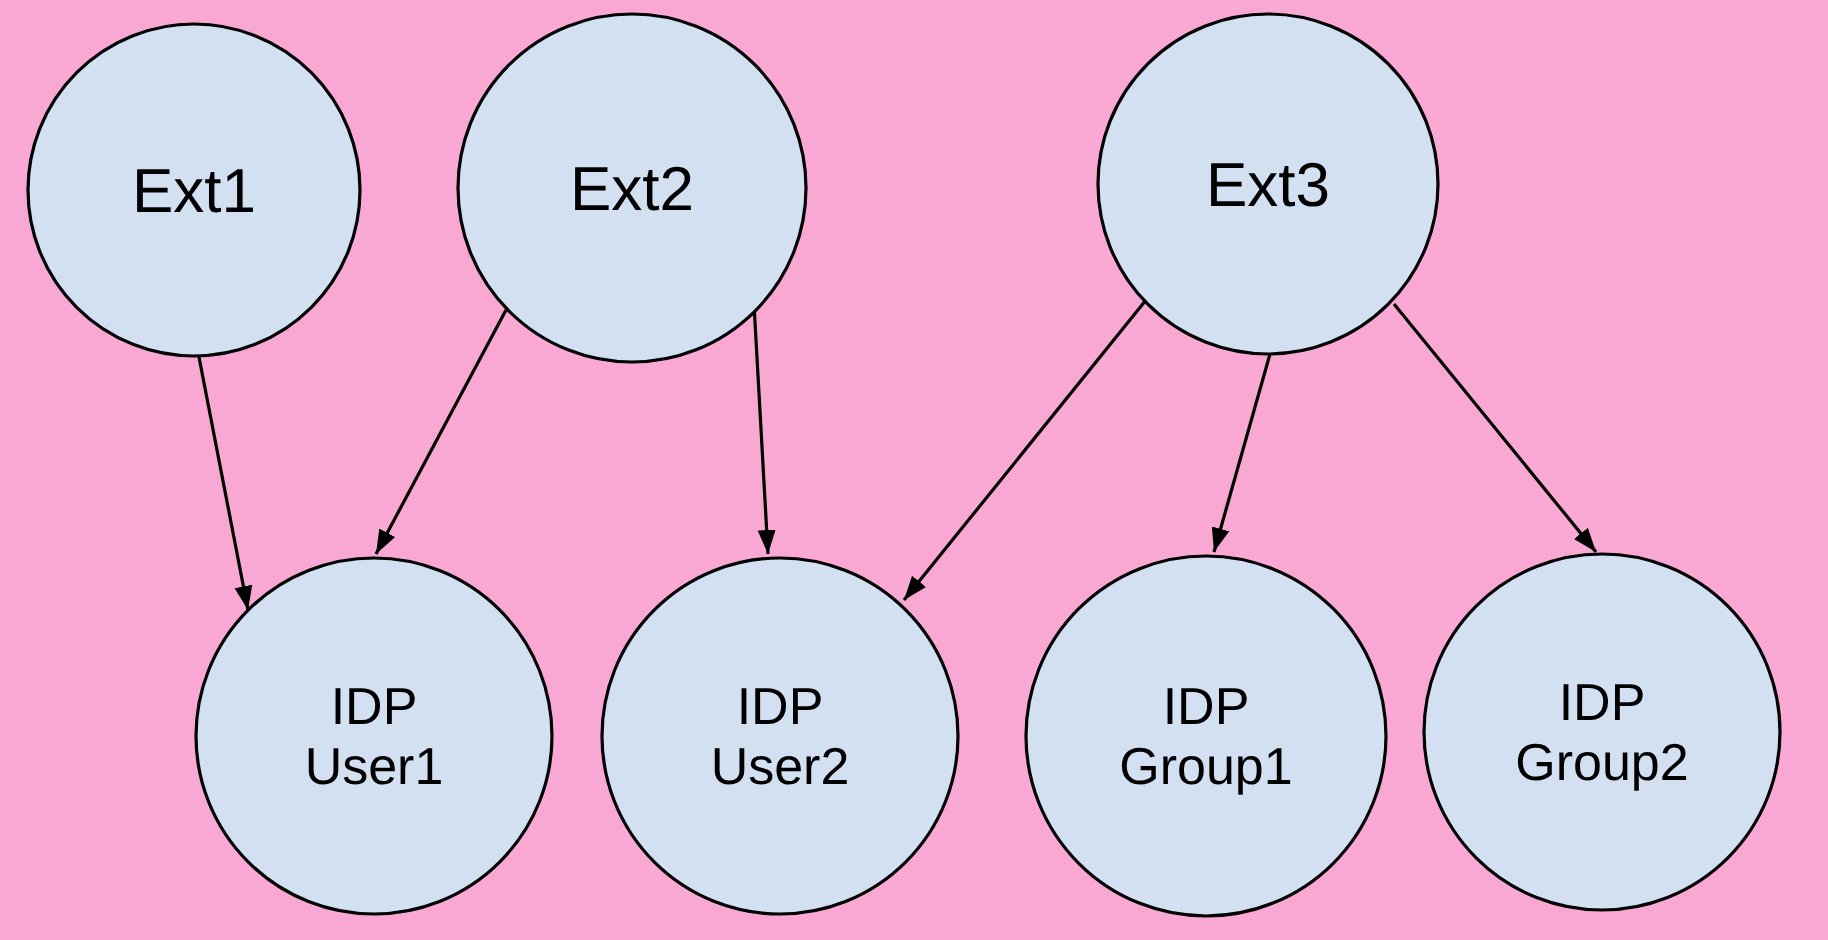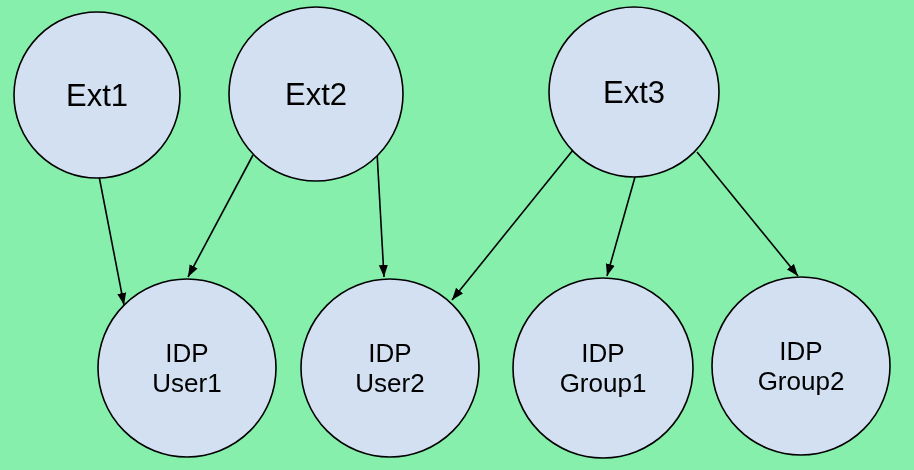--- a/index.html
+++ b/index.html
@@ -5,21 +5,21 @@
     html, body {
       margin: 0;
       padding: 0;
       background: #ffffff;
       font-family: "Liberation Sans", sans-serif;
     }
     .canvas {
       position: relative;
       width: 914px;
       height: 470px;
-      background: #86efac;
+      background: #f9a8d4;
       overflow: hidden;
     }
     svg {
       display: block;
     }
     svg text {
       font-family: "Liberation Sans", sans-serif;
       fill: #000000;
     }
   </style>

